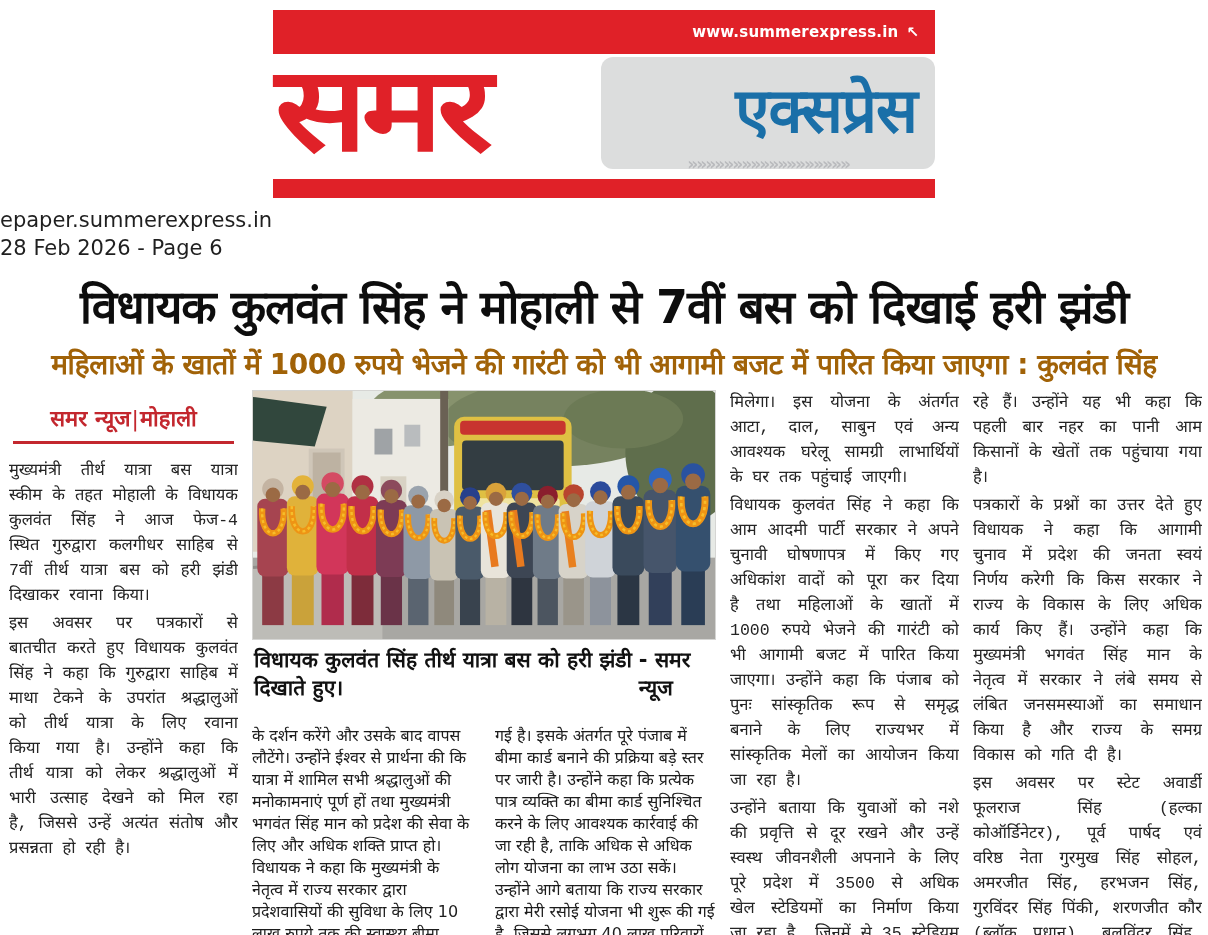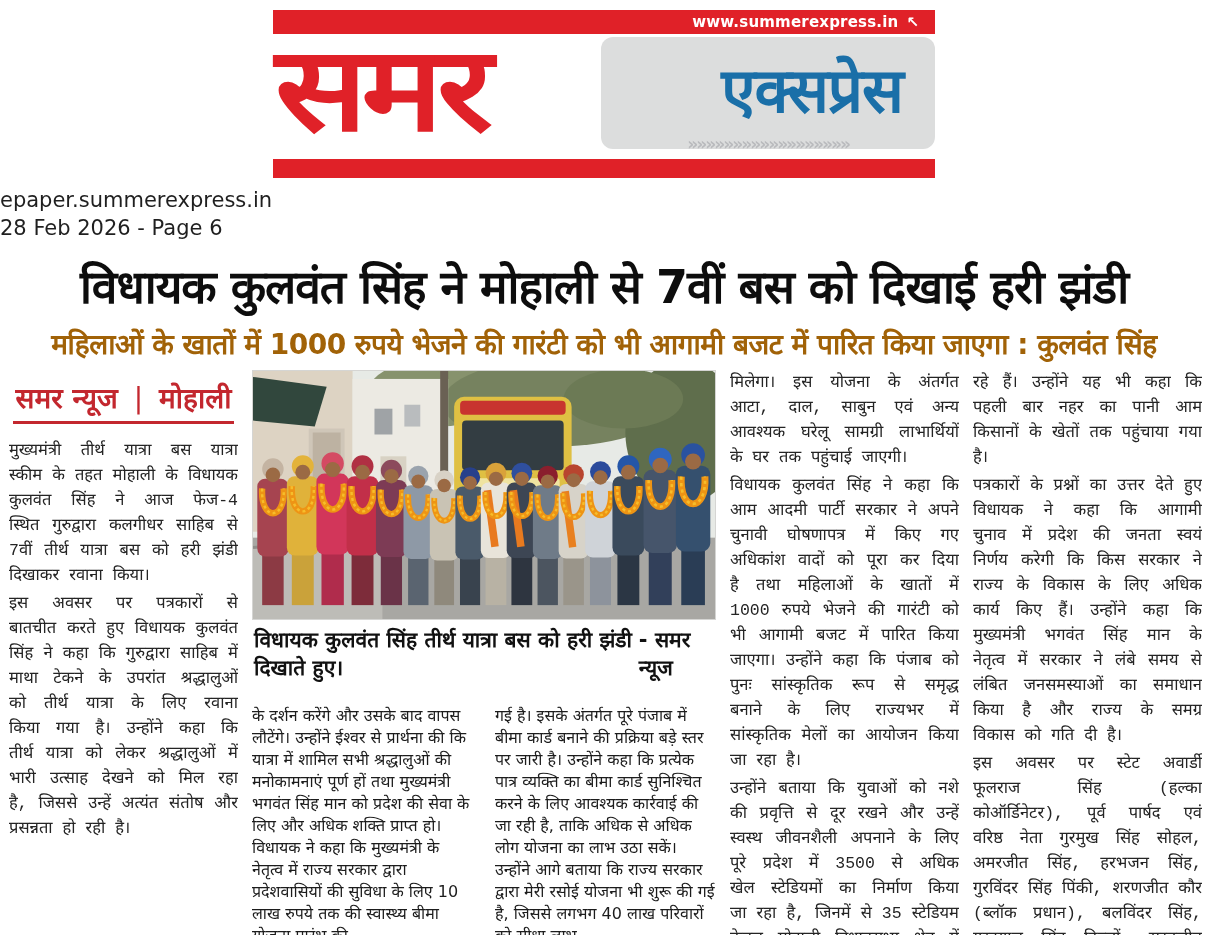--- a/index.html
+++ b/index.html
@@ -4,37 +4,37 @@
 <style>
   * { box-sizing: border-box; }
   html,body { margin:0; padding:0; }
   body {
     width:1208px; height:935px; background:#ffffff; overflow:hidden;
     font-family:"DejaVu Sans","Liberation Sans",sans-serif; color:#1c1c1c;
   }
   
   .masthead { width:662px; margin:10px auto 0; position:relative; }
   .mh-topbar {
-    background:#e02128; height:24px; display:flex; justify-content:flex-end;
+    background:#e02128; height:44px; display:flex; justify-content:flex-end;
     align-items:center; padding:0 16px; gap:8px;
   }
   .mh-site { color:#fff; font-weight:bold; font-size:15px; letter-spacing:.2px; }
   .mh-cursor { color:#fff; font-weight:bold; font-size:15px; }
   .mh-mid { position:relative; height:122px; }
   .mh-gray {
     position:absolute; right:0; top:3px; width:334px; height:112px;
     background:#dcdddd; border-radius:12px;
   }
   .logo-primary {
     position:absolute; left:2px; top:-4px; font-size:112px; line-height:1;
     font-weight:bold; color:#e02128; letter-spacing:-5px;
     transform:scale(1.22,1.05); transform-origin:left top; white-space:nowrap;
   }
   .logo-secondary {
-    position:absolute; right:32px; top:26px; font-size:62px; line-height:1;
+    position:absolute; right:18px; top:26px; font-size:62px; line-height:1;
     font-weight:bold; color:#1a6fa8; letter-spacing:-1px;
   }
   .chevrons {
     position:absolute; right:86px; bottom:2px; color:#b9babd; font-size:17px;
     font-weight:bold; letter-spacing:-2px; user-select:none;
   }
   .mh-botbar { background:#e02128; height:19px; margin-top:3px; }
   
   .meta { text-align:left; margin-top:9px; font-size:21px; color:#1f1f1f; line-height:1.32; }
   
@@ -47,22 +47,22 @@
     white-space:nowrap; overflow:hidden; text-align:center; letter-spacing:-.5px;
   }
   
   .content {
     display:grid; grid-template-columns:229px 464px 229px 229px; gap:14px;
     padding:8px 9px 0; height:556px;
   }
   .col { overflow:hidden; font-size:16.5px; line-height:25px; text-align:justify; color:#242424; }
   .col p { margin:0 0 3px;font-family:Liberation Mono, monospace; }
   .byline {
-    display:flex; justify-content:center; align-items:center; gap:16px;
-    color:#c3272e; font-weight:bold; font-size:28px;
+    display:flex; justify-content:center; align-items:center; gap:1px;
+    color:#c3272e; font-weight:bold; font-size:22px;
     padding:16px 0 10px; border-bottom:3px solid #c3272e; margin:0 4px 14px;
   }
   .byline .sep { font-weight:normal; color:#c3272e; }
   
   .photo {
     width:464px; height:250px; border:1px solid #d5d5d3; background:#e7eae6;
   }
   .photo svg { display:block; width:100%; height:100%; }
   .caption {
     display:flex; justify-content:space-between; align-items:baseline;

